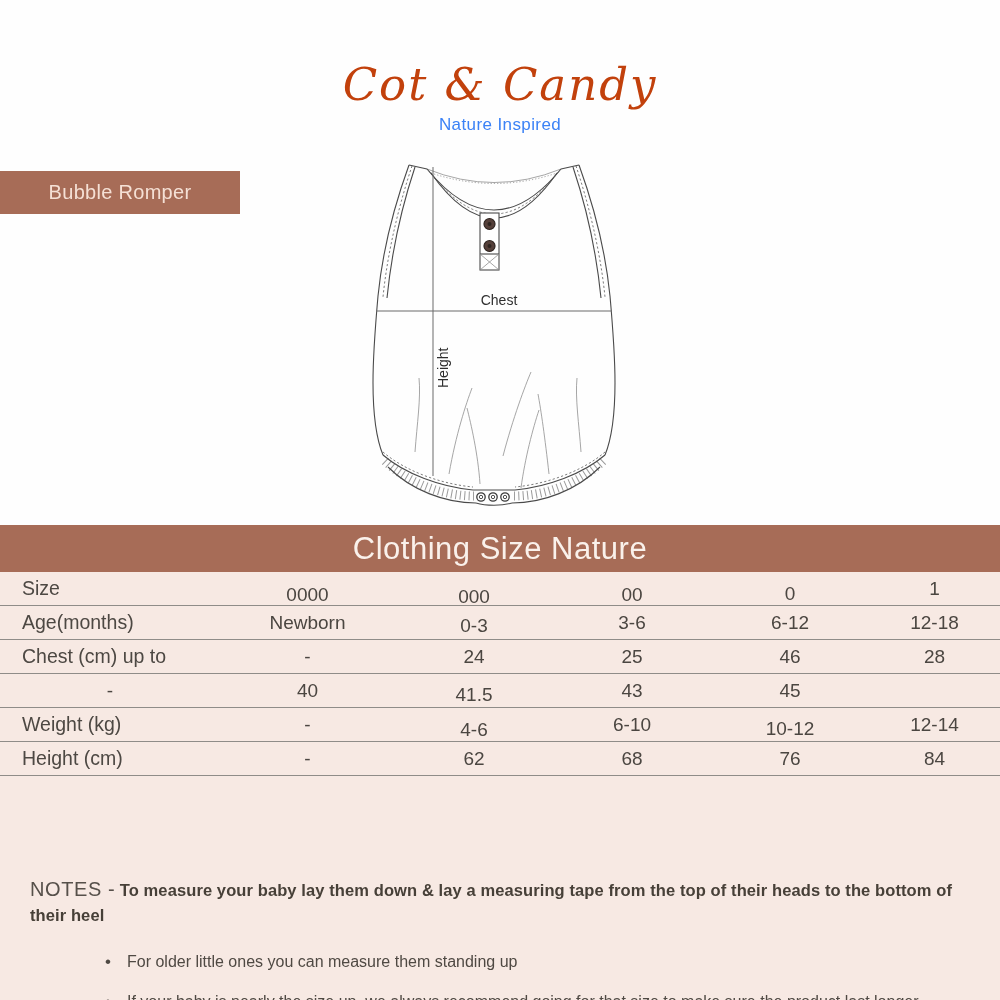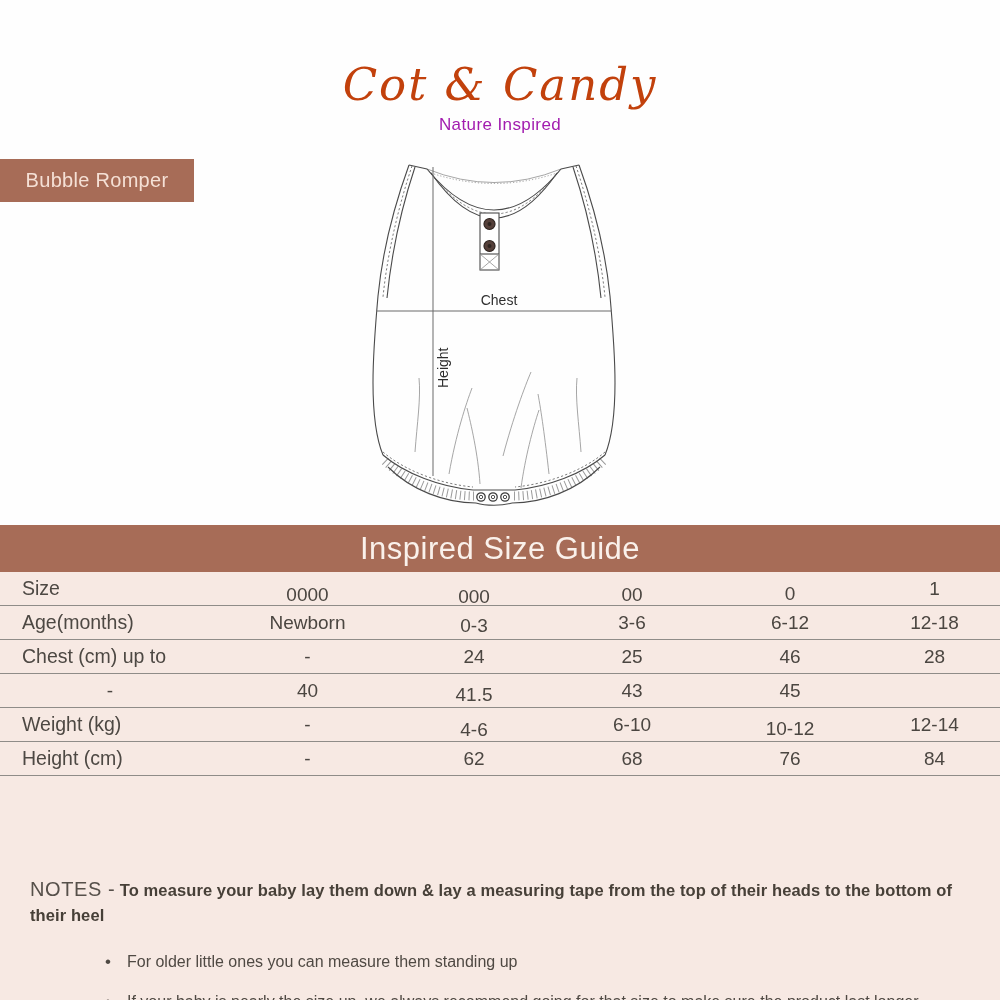--- a/index.html
+++ b/index.html
@@ -17,28 +17,28 @@
     font-family: "DejaVu Serif", serif;
     font-style: italic;
     font-size: 45px;
     color: #c2410c;
     letter-spacing: 2px;
     line-height: 1.1;
   }
   .brand .tagline {
     margin-top: 5px;
     font-size: 17px;
-    color: #a21caf;
+    color: #3b82f6;
     letter-spacing: 0.4px;
   }
 
   
   .product-label {
-    position: absolute; top: 159px; left: 0;
-    width: 194px; height: 43px;
+    position: absolute; top: 171px; left: 0;
+    width: 240px; height: 43px;
     background: #a76c57;
     display: flex; align-items: center; justify-content: center;
     color: #f5e0d5;
     font-size: 20px;
     letter-spacing: 0.3px;
   }
 
   
   .diagram { position: absolute; left: 353px; top: 154px; width: 292px; height: 360px; }
   .diagram svg { width: 100%; height: 100%; }
@@ -195,21 +195,21 @@
     </g>
     <g>
       <path class="measure" d="M80,11 L80,320"></path>
       <text class="measure-label" transform="translate(95 232) rotate(-90)">Height</text>
     </g>
   </svg>
 </div>
 
 <section class="guide-section">
   <div class="guide-header">
-    <h1>Inspired Size Guide</h1>
+    <h1>Clothing Size Nature</h1>
   </div>
 
   <div class="size-table">
     <div class="row row-0">
       <div class="cell label">Size</div>
       <div class="cell val">0000</div>
       <div class="cell val">000</div>
       <div class="cell val">00</div>
       <div class="cell val">0</div>
       <div class="cell val">1</div>

